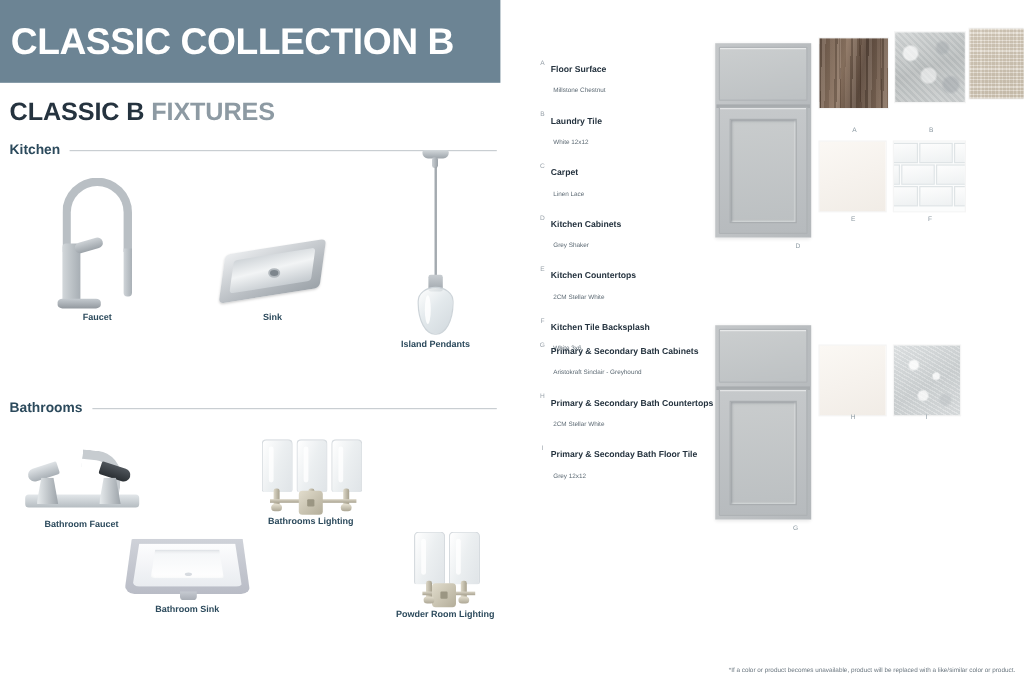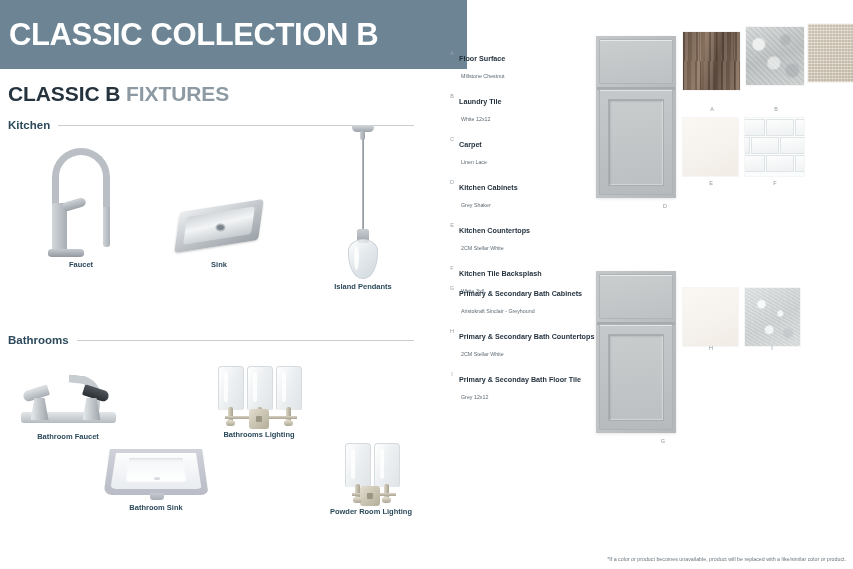--- a/index.html
+++ b/index.html
@@ -8,21 +8,21 @@
     background: #ffffff;
     font-family: "Liberation Sans", sans-serif;
     overflow: hidden;
   }
   .page { position: relative; width: 853px; height: 569px; background:#fff; }
 
   
   .left-col { position:absolute; left:0; top:0; width:435px; height:569px; }
 
   .banner {
-    position:absolute; left:0; top:0; width:467px; height:69px;
+    position:absolute; left:0; top:0; width:417px; height:69px;
     background:#6c8494;
     display:flex; align-items:center;
   }
   .banner-title {
     color:#ffffff; font-size:31px; font-weight:700;
     letter-spacing:-0.4px; padding-left:9px; white-space:nowrap;
   }
 
   .fixtures-head {
     position:absolute; left:8px; top:82px;
@@ -347,21 +347,21 @@
     <div class="fixture" style="left:26px; top:148px; width:110px;">
       <div class="art fa-faucet">
         <span class="spout"></span>
         <span class="body"></span>
         <span class="handle"></span>
         <span class="base"></span>
       </div>
       <div class="cap">Faucet</div>
     </div>
 
-    <div class="fixture" style="left:164px; top:196px; width:110px;">
+    <div class="fixture" style="left:172px; top:196px; width:110px;">
       <div class="art fa-sink">
         <span class="rim"></span>
         <span class="basin"></span>
         <span class="drain"></span>
       </div>
       <div class="cap">Sink</div>
     </div>
 
     <div class="fixture" style="left:308px; top:125px; width:110px;">
       <div class="art fa-pend">

